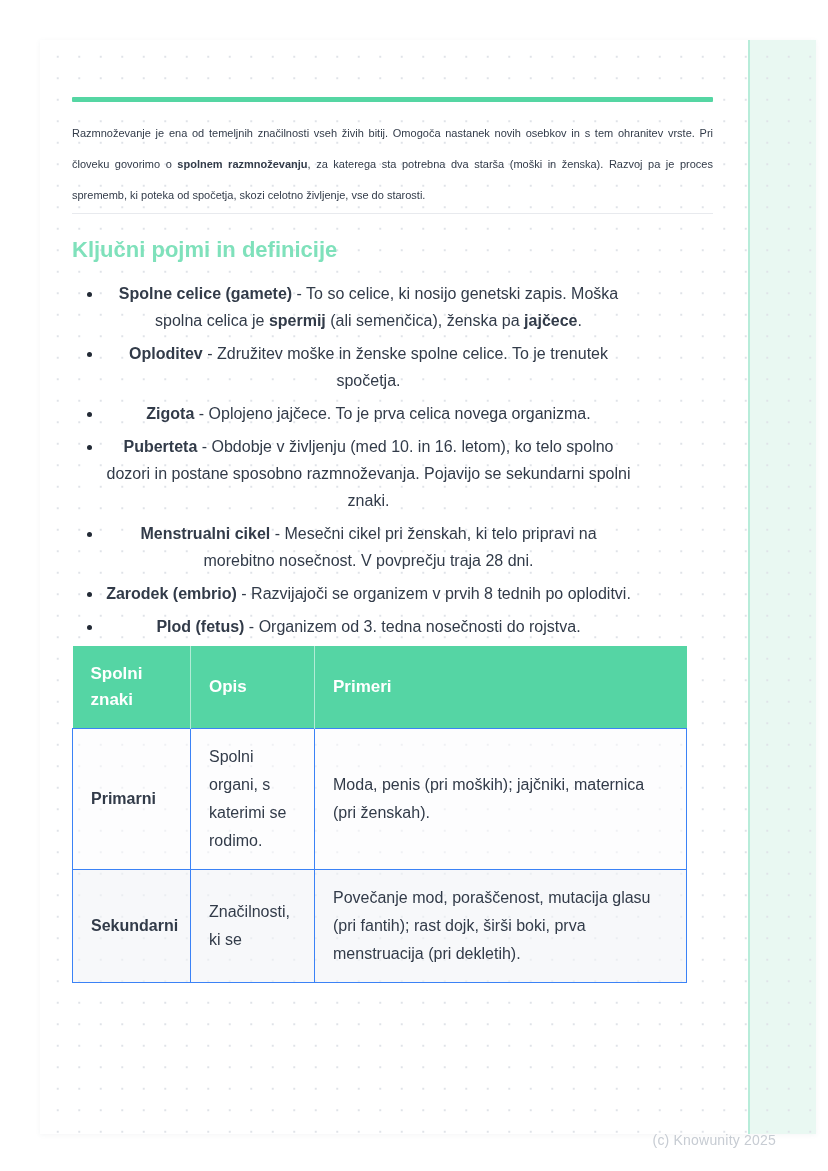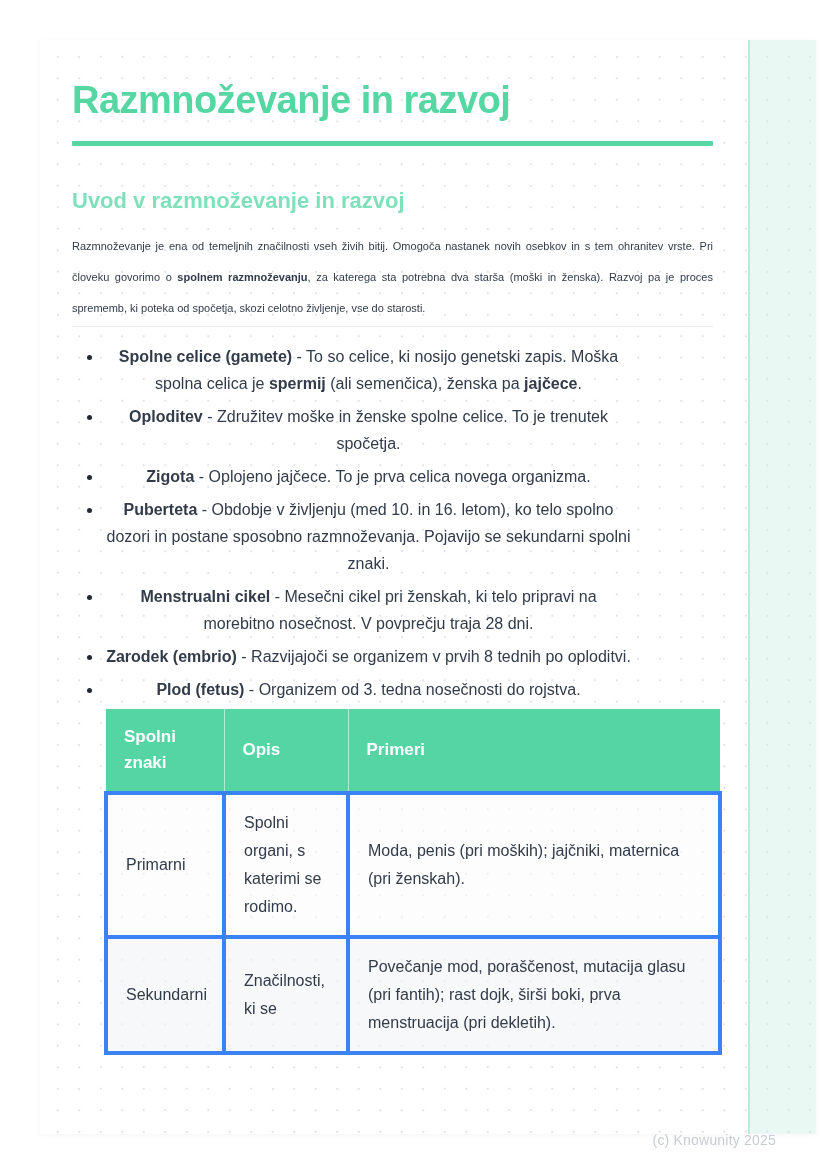--- a/index.html
+++ b/index.html
@@ -90,21 +90,20 @@
     line-height: 27px;
     margin-bottom: 6px;
     color: var(--text, #323b49);
   }
   ul.terms li::marker { color: #222a35; }
   table.tbl {
     border-collapse: collapse;
     table-layout: fixed;
     width: 562px;
     margin-top: 6px;
-    margin-left: 32px;
   }
   table.tbl th {
     background: var(--table-header-bg, #55d5a4);
     color: #ffffff;
     font-size: 17px;
     font-weight: 700;
     text-align: left;
     vertical-align: middle;
     padding: 15px 18px;
     line-height: 26px;
@@ -112,49 +111,48 @@
   table.tbl th + th { border-left: 1px solid rgba(255,255,255,0.55); }
   table.tbl th:nth-child(1) { width: 118px; }
   table.tbl th:nth-child(2) { width: 124px; }
   table.tbl th:nth-child(3) { width: 372px; }
   table.tbl td {
     font-size: 16px;
     line-height: 28px;
     color: var(--text, #323b49);
     padding: 14px 18px;
     vertical-align: middle;
-    border: 4px solid #3b82f6;
+    border: 1px solid #3b82f6;
     background: rgba(251,252,253,0.55);
   }
   table.tbl tbody tr:nth-child(2) td { background: rgba(241,244,246,0.6); }
-  table.tbl td.term { font-weight: 400; }
+  table.tbl td.term { font-weight: 700; }
   .credit {
     position: absolute;
     top: 1132px;
     right: 52px;
     z-index: 3;
     font-size: 14px;
     letter-spacing: 0.2px;
     color: #c7ccd3;
     text-align: center;
   }
 </style>
 </head>
 <body>
 
 <div class="canvas">
   <div class="page">
     <div class="stripe"></div>
     <div class="dots"></div>
     <div class="content">
-      <h1 class="doc-title">Razmnoževanje in razvoj</h1>
       <div class="title-rule"></div>
-      <h2 class="sec-heading h2-intro">Uvod v razmnoževanje in razvoj</h2>
       <p class="para"><span>Razmnoževanje je ena od temeljnih značilnosti vseh živih bitij. Omogoča nastanek novih osebkov in s tem ohranitev vrste. Pri človeku govorimo o </span><span class="b">spolnem razmnoževanju</span><span>, za katerega sta potrebna dva starša (moški in ženska). Razvoj pa je proces sprememb, ki poteka od spočetja, skozi celotno življenje, vse do starosti.</span></p>
       <hr class="divider">
+      <h2 class="sec-heading h2-terms">Ključni pojmi in definicije</h2>
       <ul class="terms">
           <li><span class="b">Spolne celice (gamete)</span><span> - To so celice, ki nosijo genetski zapis. Moška spolna celica je </span><span class="b">spermij</span><span> (ali semenčica), ženska pa </span><span class="b">jajčece</span><span>.</span></li>
           <li><span class="b">Oploditev</span><span> - Združitev moške in ženske spolne celice. To je trenutek spočetja.</span></li>
           <li><span class="b">Zigota</span><span> - Oplojeno jajčece. To je prva celica novega organizma.</span></li>
           <li><span class="b">Puberteta</span><span> - Obdobje v življenju (med 10. in 16. letom), ko telo spolno dozori in postane sposobno razmnoževanja. Pojavijo se sekundarni spolni znaki.</span></li>
           <li><span class="b">Menstrualni cikel</span><span> - Mesečni cikel pri ženskah, ki telo pripravi na morebitno nosečnost. V povprečju traja 28 dni.</span></li>
           <li><span class="b">Zarodek (embrio)</span><span> - Razvijajoči se organizem v prvih 8 tednih po oploditvi.</span></li>
           <li><span class="b">Plod (fetus)</span><span> - Organizem od 3. tedna nosečnosti do rojstva.</span></li>
         </ul>
       <table class="tbl">

